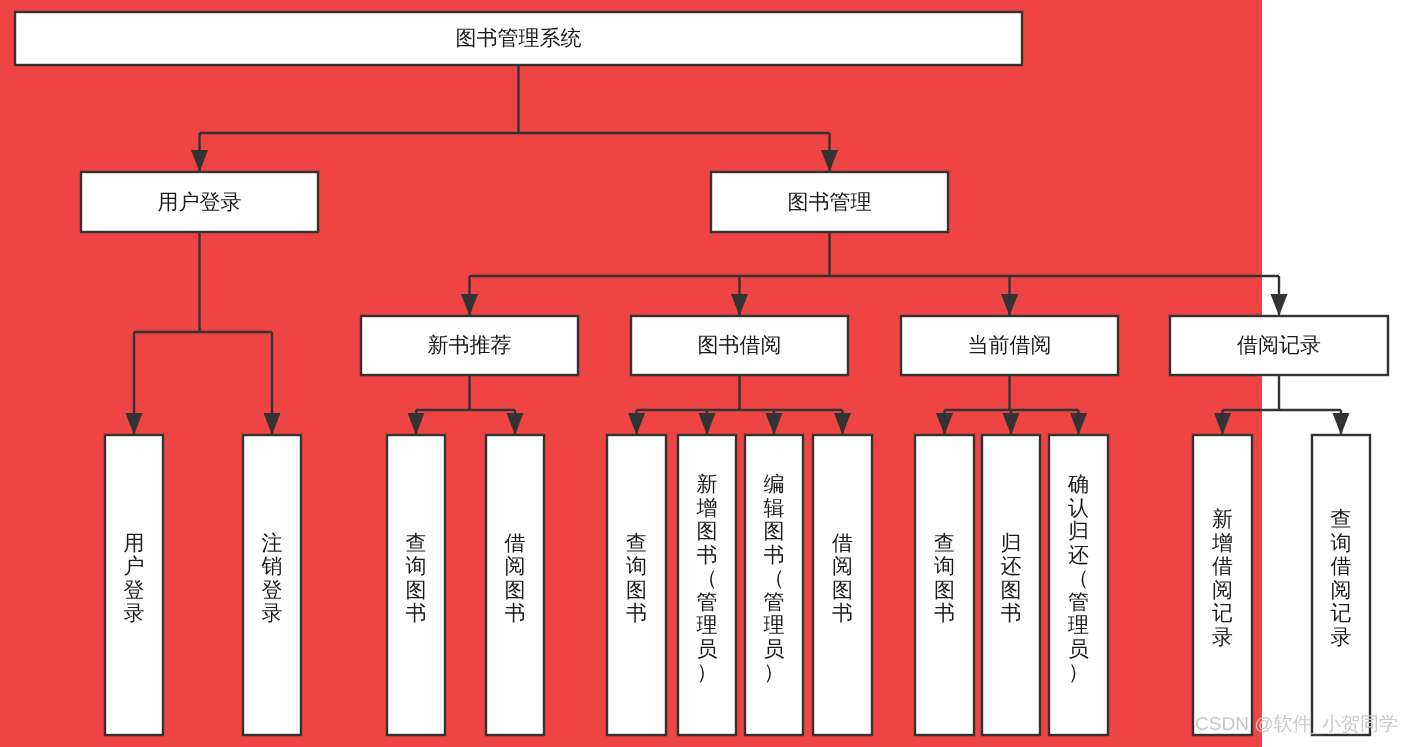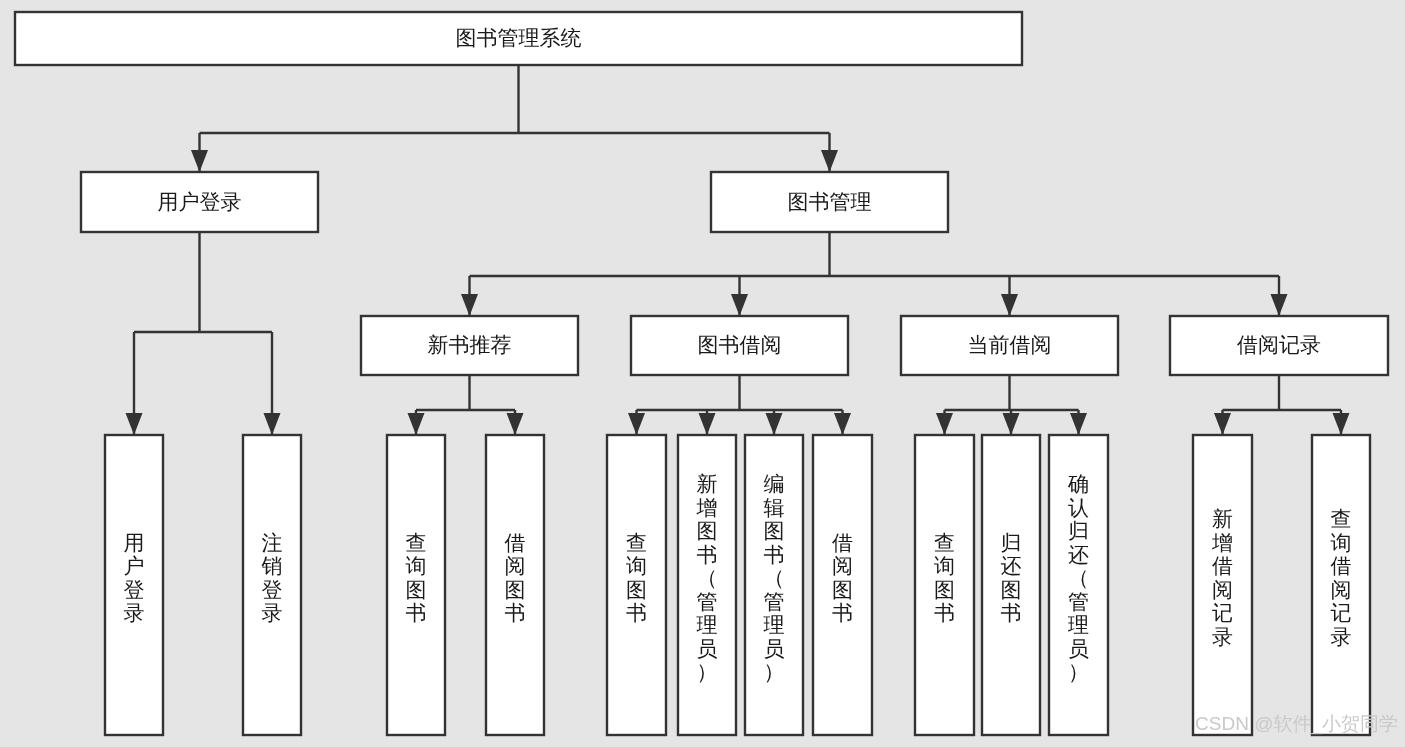--- a/index.html
+++ b/index.html
@@ -8,23 +8,23 @@
     background: #ffffff;
   }
   body {
     width: 1405px;
     height: 747px;
     font-family: "Liberation Sans", "DejaVu Sans", sans-serif;
     overflow: hidden;
   }
   #diagram-root {
     position: relative;
-    width: 1405px;
+    width: 1262px;
     height: 747px;
-    background: #e5e5e5;
+    background: #ef4444;
   }
   svg.diagram-canvas {
     position: absolute;
     left: 0;
     top: 0;
     width: 1405px;
     height: 747px;
     display: block;
   }
   .node-box {

